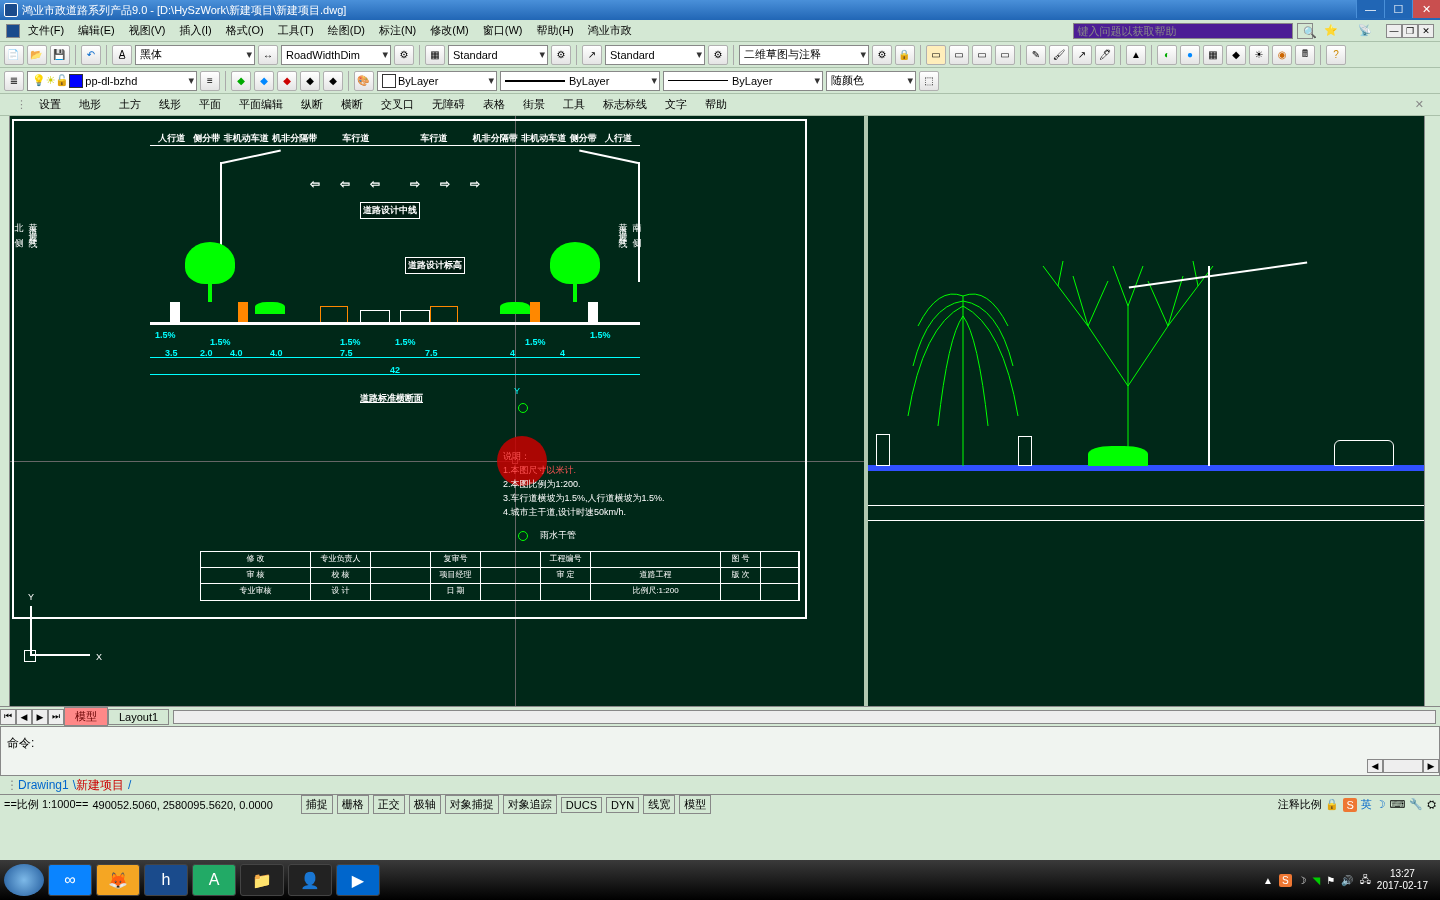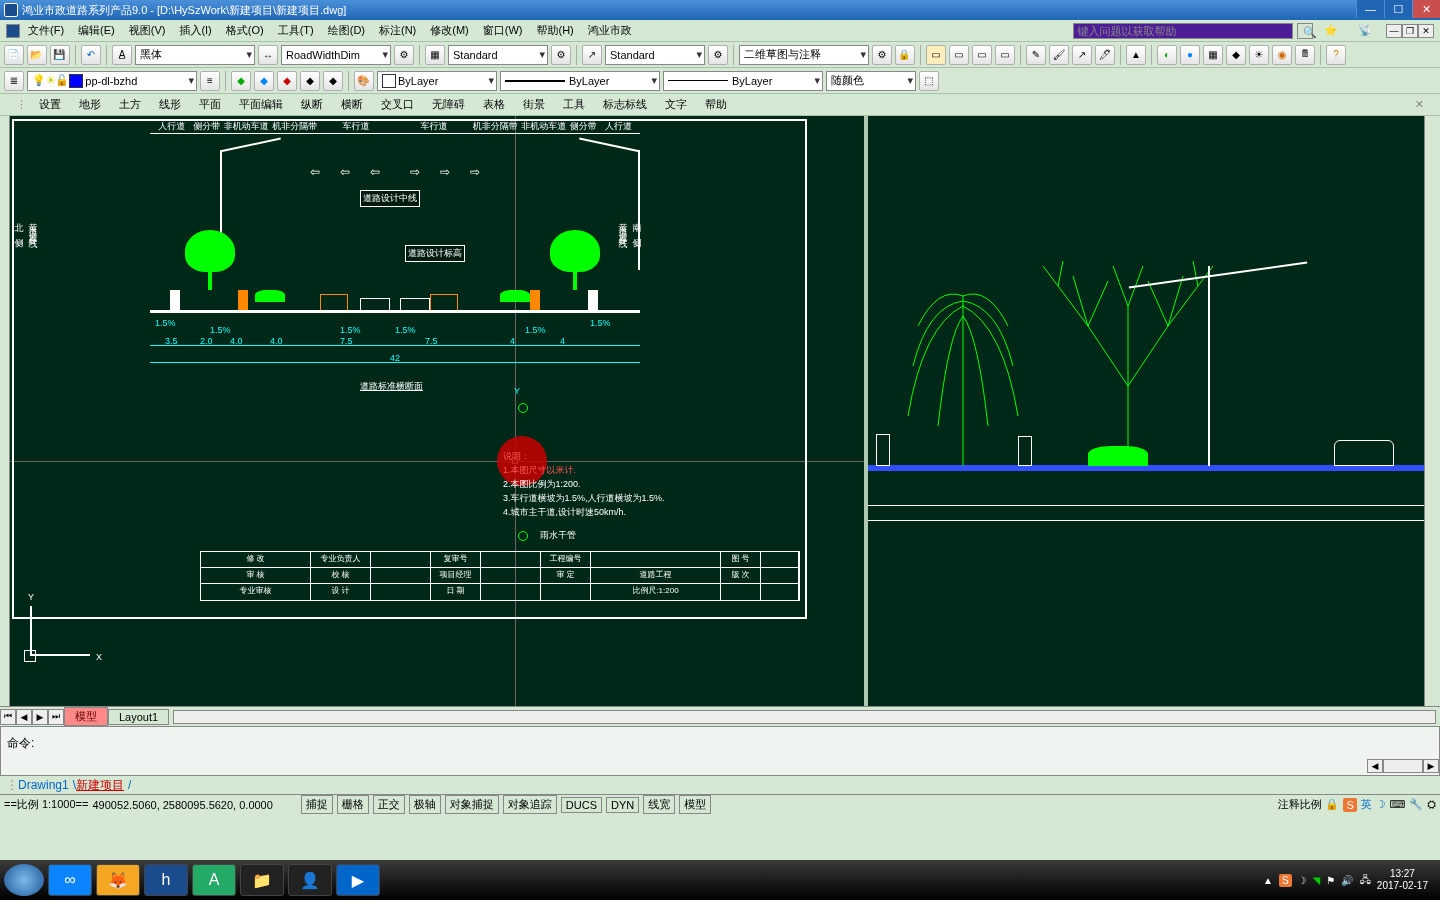--- a/index.html
+++ b/index.html
@@ -27,21 +27,21 @@
 .drawing-area{ height:590px; display:flex; background:#003020; }
 .left-tools{ width:10px; background:#d4e8d4; border-right:1px solid #888; }
 .viewport{ flex:1; background:#002818; position:relative; overflow:hidden; }
 .viewport2{ width:560px; background:#002818; border-left:4px solid #b0c8b0; position:relative; overflow:hidden; }
 .right-scroll{ width:16px; background:#d4e8d4; border-left:1px solid #888; }
 .vp-frame{ position:absolute; border:1px solid #fff; }
 .ucs{position:absolute;left:8px;bottom:20px;}
 .ucs-y{position:absolute;left:12px;bottom:30px;width:2px;height:50px;background:#fff;}
 .ucs-x{position:absolute;left:12px;bottom:30px;width:60px;height:2px;background:#fff;}
 .ucs-sq{position:absolute;left:6px;bottom:24px;width:12px;height:12px;border:1px solid #fff;}
-.road-section{position:absolute;left:140px;top:4px;width:490px;height:280px;}
+.road-section{position:absolute;left:140px;top:16px;width:490px;height:280px;font-weight:bold;}
 .road-surface{position:absolute;left:0;top:190px;width:490px;height:3px;background:#fff;}
 .tree{position:absolute;width:50px;height:60px;}
 .tree-crown{width:50px;height:42px;background:#0f0;border-radius:50% 50% 40% 40%;}
 .tree-trunk{width:4px;height:18px;background:#0f0;margin:0 auto;}
 .lamp{position:absolute;top:30px;width:90px;}
 .lamp-pole{width:2px;height:120px;background:#fff;}
 .lamp-arm{position:absolute;top:0;height:2px;background:#fff;}
 .person{position:absolute;bottom:88px;width:10px;height:22px;}
 .car{position:absolute;bottom:88px;width:30px;height:14px;border:1px solid #fff;}
 .bus{position:absolute;bottom:88px;width:28px;height:18px;border:1px solid #ff8800;}
@@ -60,21 +60,21 @@
 .layout-tabs{height:20px;background:#d4e8d4;display:flex;align-items:center;border-top:1px solid #888;}
 .layout-tabs .nav{display:flex;}
 .layout-tabs .navbtn{width:16px;height:16px;border:1px solid #888;background:#eee;font-size:9px;display:flex;align-items:center;justify-content:center;cursor:pointer;}
 .layout-tab{padding:1px 10px;border:1px solid #888;cursor:pointer;font-size:11px;}
 .layout-tab.active{background:#f88;color:#600;}
 .cmdline{height:50px;background:#f0f4f0;border:1px solid #888;padding:2px 6px;font-family:SimSun,monospace;font-size:12px;position:relative;}
 .cmdline .scroll{position:absolute;right:0;bottom:2px;display:flex;}
 .cmdline .sbtn{width:16px;height:14px;border:1px solid #888;background:#eee;font-size:9px;display:flex;align-items:center;justify-content:center;}
 .doctabs{height:18px;background:#d4e8d4;display:flex;align-items:center;padding:0 6px;font-size:12px;}
 .doctab{color:#0066cc;margin-right:4px;cursor:pointer;}
-.doctab.active{color:#cc0000;text-decoration:underline;}
+.doctab.active{color:#cc0000;}
 .statusbar{height:20px;background:#d4e8d4;border-top:1px solid #888;display:flex;align-items:center;font-size:11px;padding:0 4px;gap:4px;}
 .statusbar .toggle{padding:1px 4px;border:1px solid #888;cursor:pointer;}
 .statusbar .right{margin-left:auto;display:flex;gap:4px;align-items:center;}
 .taskbar{position:absolute;bottom:0;left:0;right:0;height:40px;background:linear-gradient(#3a3a3a,#000);display:flex;align-items:center;padding:0 4px;gap:4px;}
 .start{width:40px;height:32px;background:radial-gradient(circle,#7db9e8,#1e5799);border-radius:50%;cursor:pointer;}
 .tbicon{width:44px;height:32px;background:#222;border:1px solid #444;border-radius:3px;cursor:pointer;display:flex;align-items:center;justify-content:center;color:#fff;font-size:16px;}
 .tray{margin-left:auto;display:flex;align-items:center;gap:6px;color:#fff;font-size:10px;}
 .clock{text-align:center;line-height:12px;padding-right:8px;}
 
 .svg-tree{stroke:#0f0;fill:none;stroke-width:1;}

